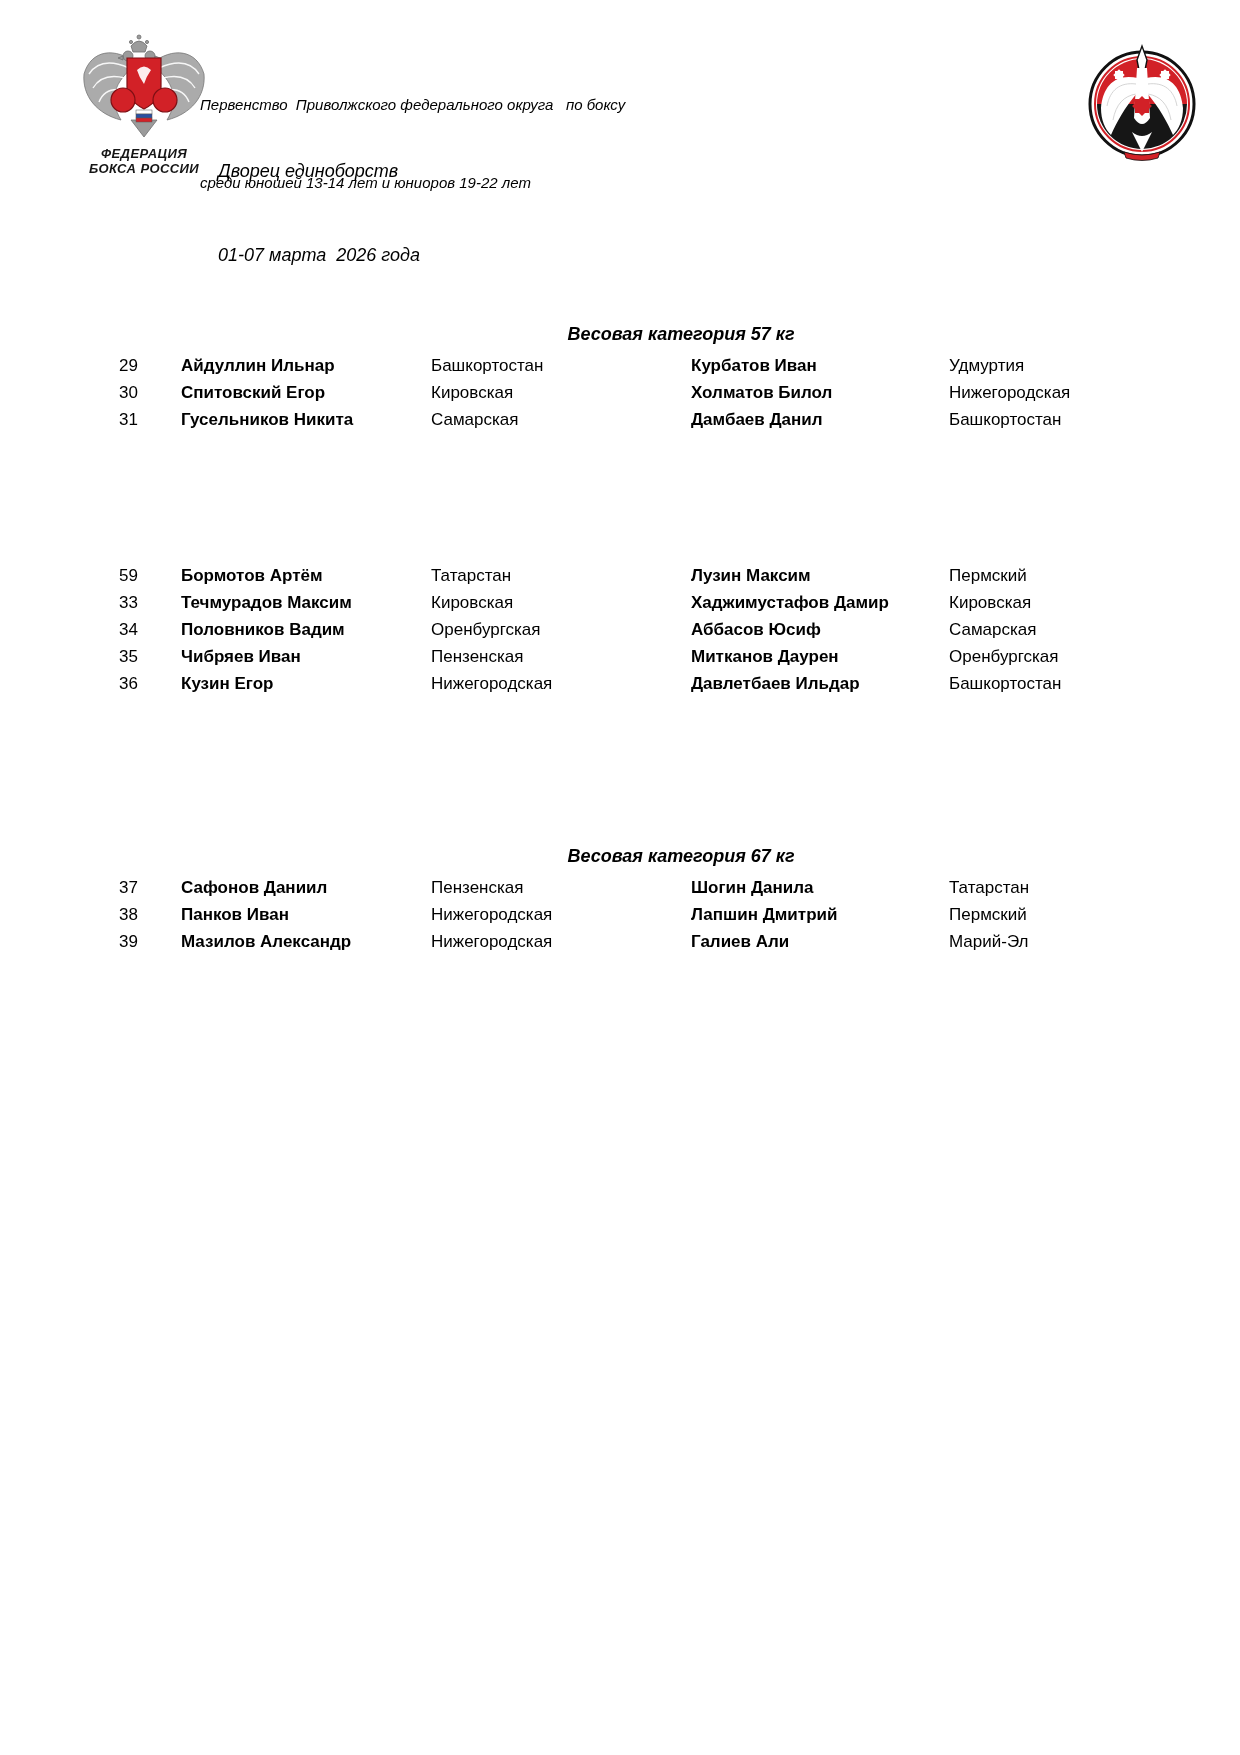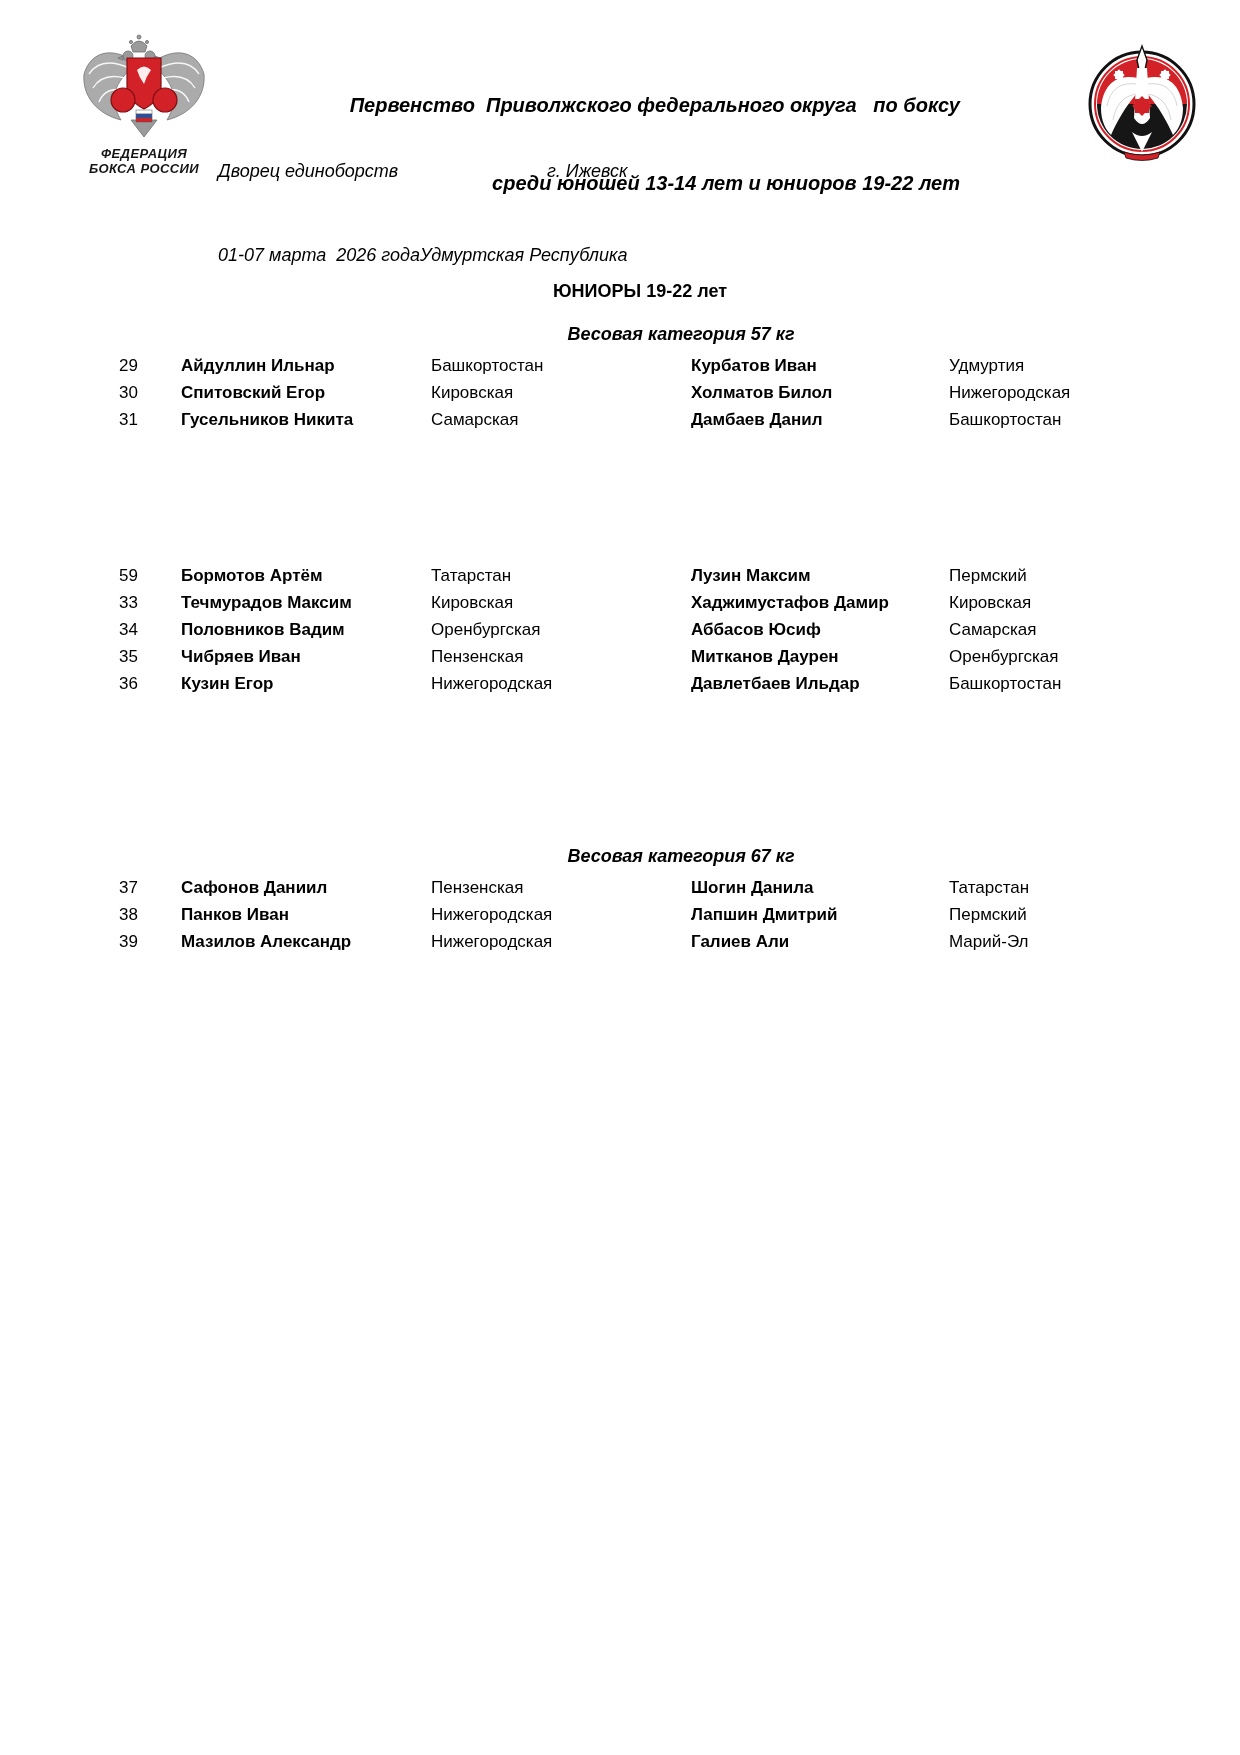--- a/index.html
+++ b/index.html
@@ -5,22 +5,22 @@
   html,body{margin:0;padding:0;background:#fff;}
   .page{position:relative;width:1240px;height:1755px;background:#ffffff;
         font-family:"Liberation Sans",sans-serif;color:#000;overflow:hidden;}
   .abs{position:absolute;}
 
   
   .left-logo{left:76px;top:34px;width:136px;text-align:center;}
   .left-logo-caption{font-weight:bold;font-size:13px;line-height:15px;letter-spacing:.4px;color:#151515;margin-top:2px;font-style:italic;}
   .right-logo{left:1086px;top:40px;width:114px;}
 
-  .title-block{left:200px;top:40px;width:760px;text-align:right;
-               font-size:20px;font-weight:bold;font-style:italic;line-height:26px;white-space:pre-wrap;}
+  .title-block{left:200px;top:40px;width:760px;text-align:left;
+               font-size:15px;font-weight:normal;font-style:italic;line-height:26px;white-space:pre-wrap;}
   .venue-block{left:218px;top:101px;width:708px;display:flex;justify-content:flex-start;
                font-size:18px;font-style:italic;line-height:28px;white-space:pre-wrap;}
   .venue-col-right{text-align:right;}
 
   
   .page-title{left:40px;top:281px;width:1200px;text-align:center;font-weight:bold;font-size:18px;}
 
   .section{left:0;width:1240px;padding-left:41px;}
   .section-title{width:1200px;margin-left:40px;text-align:center;
                  font-weight:bold;font-style:italic;font-size:18px;height:22px;}
@@ -129,27 +129,22 @@
   <div class="abs title-block">
     <div>Первенство  Приволжского федерального округа   по боксу</div>
     <div>среди юношей 13-14 лет и юниоров 19-22 лет</div>
   </div>
 
   <div class="abs venue-block">
     <div>
       <div>Дворец единоборств</div>
       <div>01-07 марта  2026 года</div>
     </div>
-    <div class="venue-col-right">
-      <div>г. Ижевск</div>
-      <div>Удмуртская Республика</div>
-    </div>
-  </div>
-
-  <div class="abs page-title">ЮНИОРЫ 19-22 лет</div>
+  </div>
+
 
   <div class="abs section" id="sec-57">
     <div class="section-title">Весовая категория 57 кг</div>
     <div class="rows">
       <div class="row">
         <span class="c c-no">29</span>
         <span class="c c-n1">Айдуллин Ильнар</span>
         <span class="c c-r1">Башкортостан</span>
         <span class="c c-n2">Курбатов Иван</span>
         <span class="c c-r2">Удмуртия</span>

